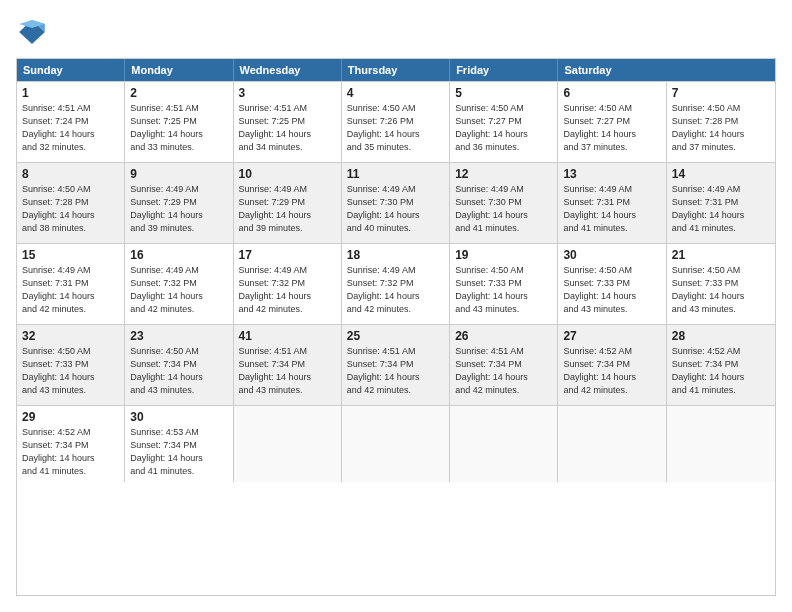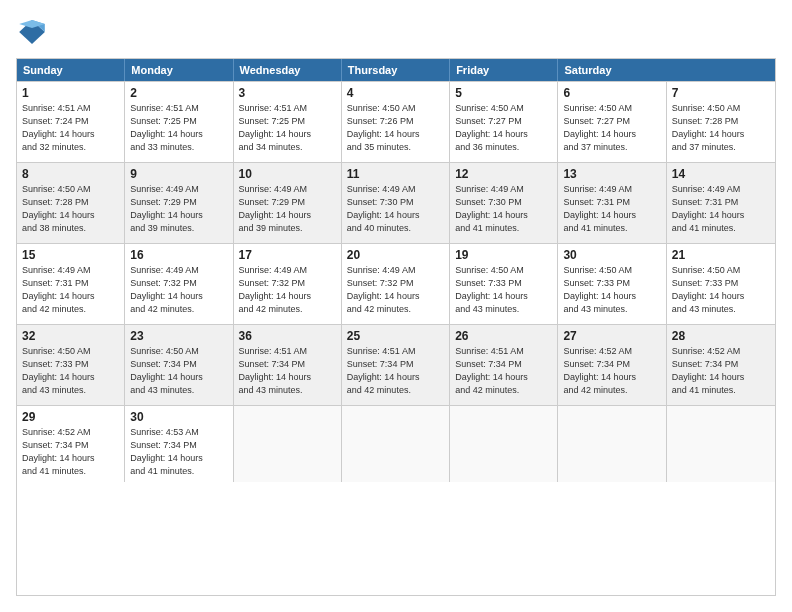--- a/index.html
+++ b/index.html
@@ -207,21 +207,21 @@
           </div>
           <div class="cal-cell">
             <span class="day-num">16</span>
             <div class="day-info">Sunrise: 4:49 AM<br>Sunset: 7:32 PM<br>Daylight: 14 hours<br>and 42 minutes.</div>
           </div>
           <div class="cal-cell">
             <span class="day-num">17</span>
             <div class="day-info">Sunrise: 4:49 AM<br>Sunset: 7:32 PM<br>Daylight: 14 hours<br>and 42 minutes.</div>
           </div>
           <div class="cal-cell">
-            <span class="day-num">20</span>
+            <span class="day-num">18</span>
             <div class="day-info">Sunrise: 4:49 AM<br>Sunset: 7:32 PM<br>Daylight: 14 hours<br>and 42 minutes.</div>
           </div>
           <div class="cal-cell">
             <span class="day-num">19</span>
             <div class="day-info">Sunrise: 4:50 AM<br>Sunset: 7:33 PM<br>Daylight: 14 hours<br>and 43 minutes.</div>
           </div>
           <div class="cal-cell">
             <span class="day-num">30</span>
             <div class="day-info">Sunrise: 4:50 AM<br>Sunset: 7:33 PM<br>Daylight: 14 hours<br>and 43 minutes.</div>
           </div>
@@ -233,21 +233,21 @@
         <div class="cal-row">
           <div class="cal-cell shaded">
             <span class="day-num">32</span>
             <div class="day-info">Sunrise: 4:50 AM<br>Sunset: 7:33 PM<br>Daylight: 14 hours<br>and 43 minutes.</div>
           </div>
           <div class="cal-cell shaded">
             <span class="day-num">23</span>
             <div class="day-info">Sunrise: 4:50 AM<br>Sunset: 7:34 PM<br>Daylight: 14 hours<br>and 43 minutes.</div>
           </div>
           <div class="cal-cell shaded">
-            <span class="day-num">36</span>
+            <span class="day-num">41</span>
             <div class="day-info">Sunrise: 4:51 AM<br>Sunset: 7:34 PM<br>Daylight: 14 hours<br>and 43 minutes.</div>
           </div>
           <div class="cal-cell shaded">
             <span class="day-num">25</span>
             <div class="day-info">Sunrise: 4:51 AM<br>Sunset: 7:34 PM<br>Daylight: 14 hours<br>and 42 minutes.</div>
           </div>
           <div class="cal-cell shaded">
             <span class="day-num">26</span>
             <div class="day-info">Sunrise: 4:51 AM<br>Sunset: 7:34 PM<br>Daylight: 14 hours<br>and 42 minutes.</div>
           </div>

